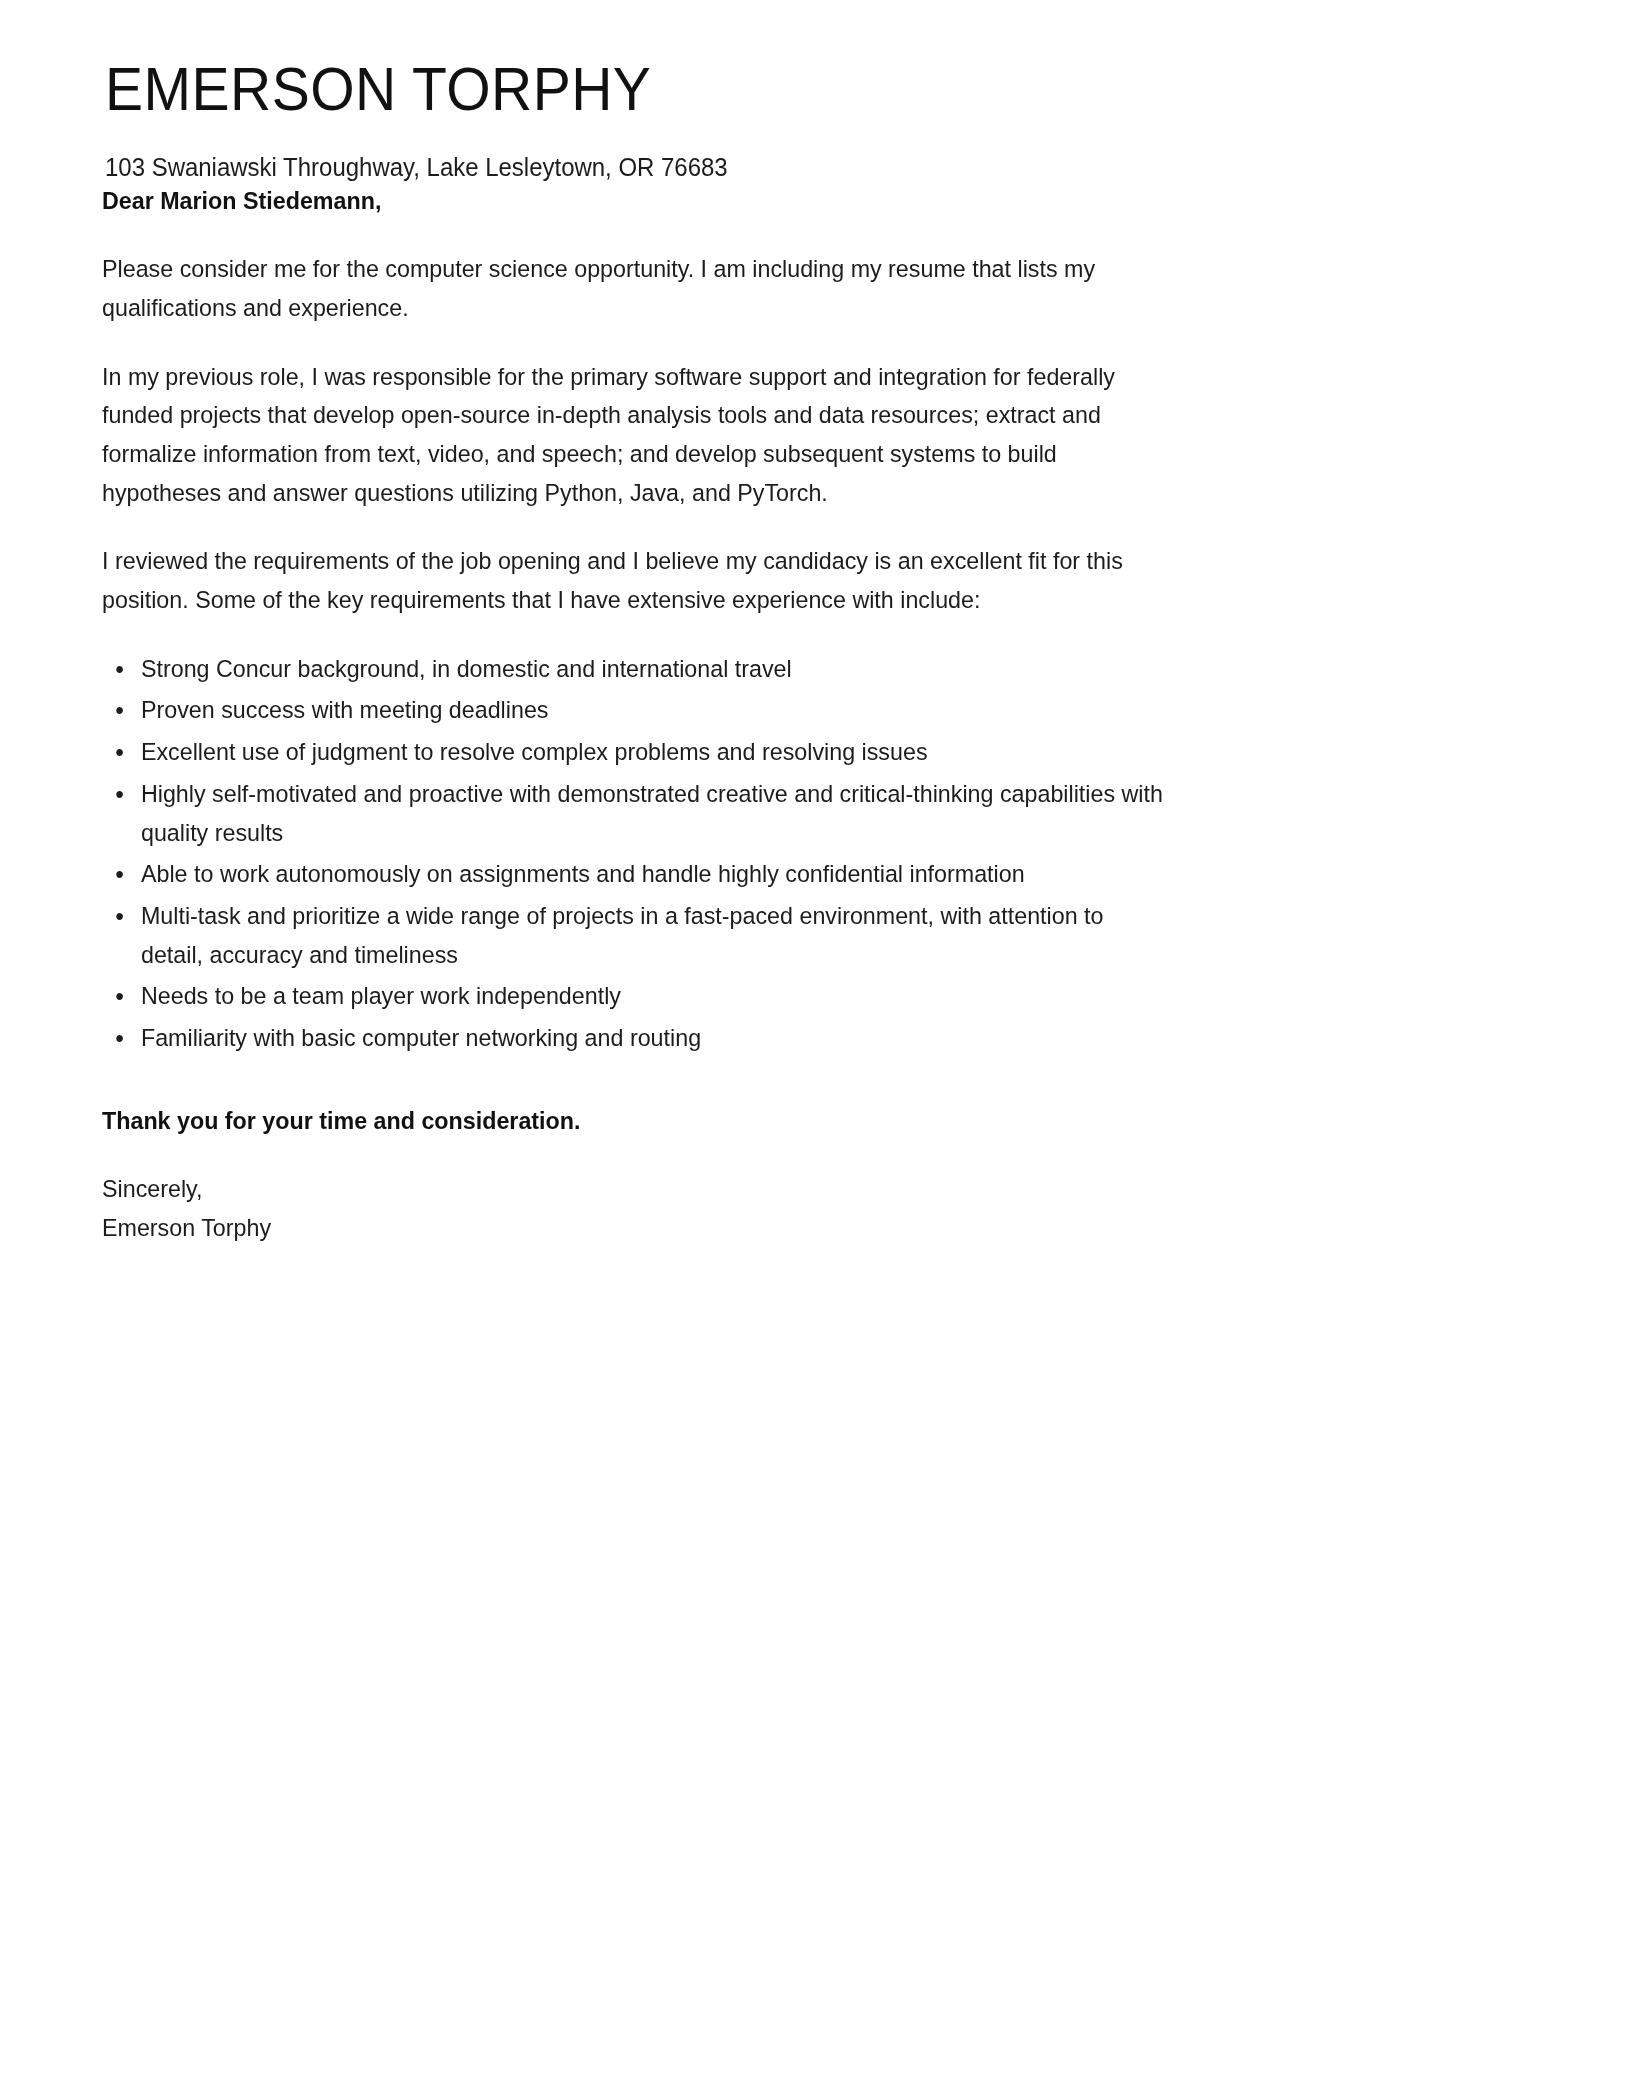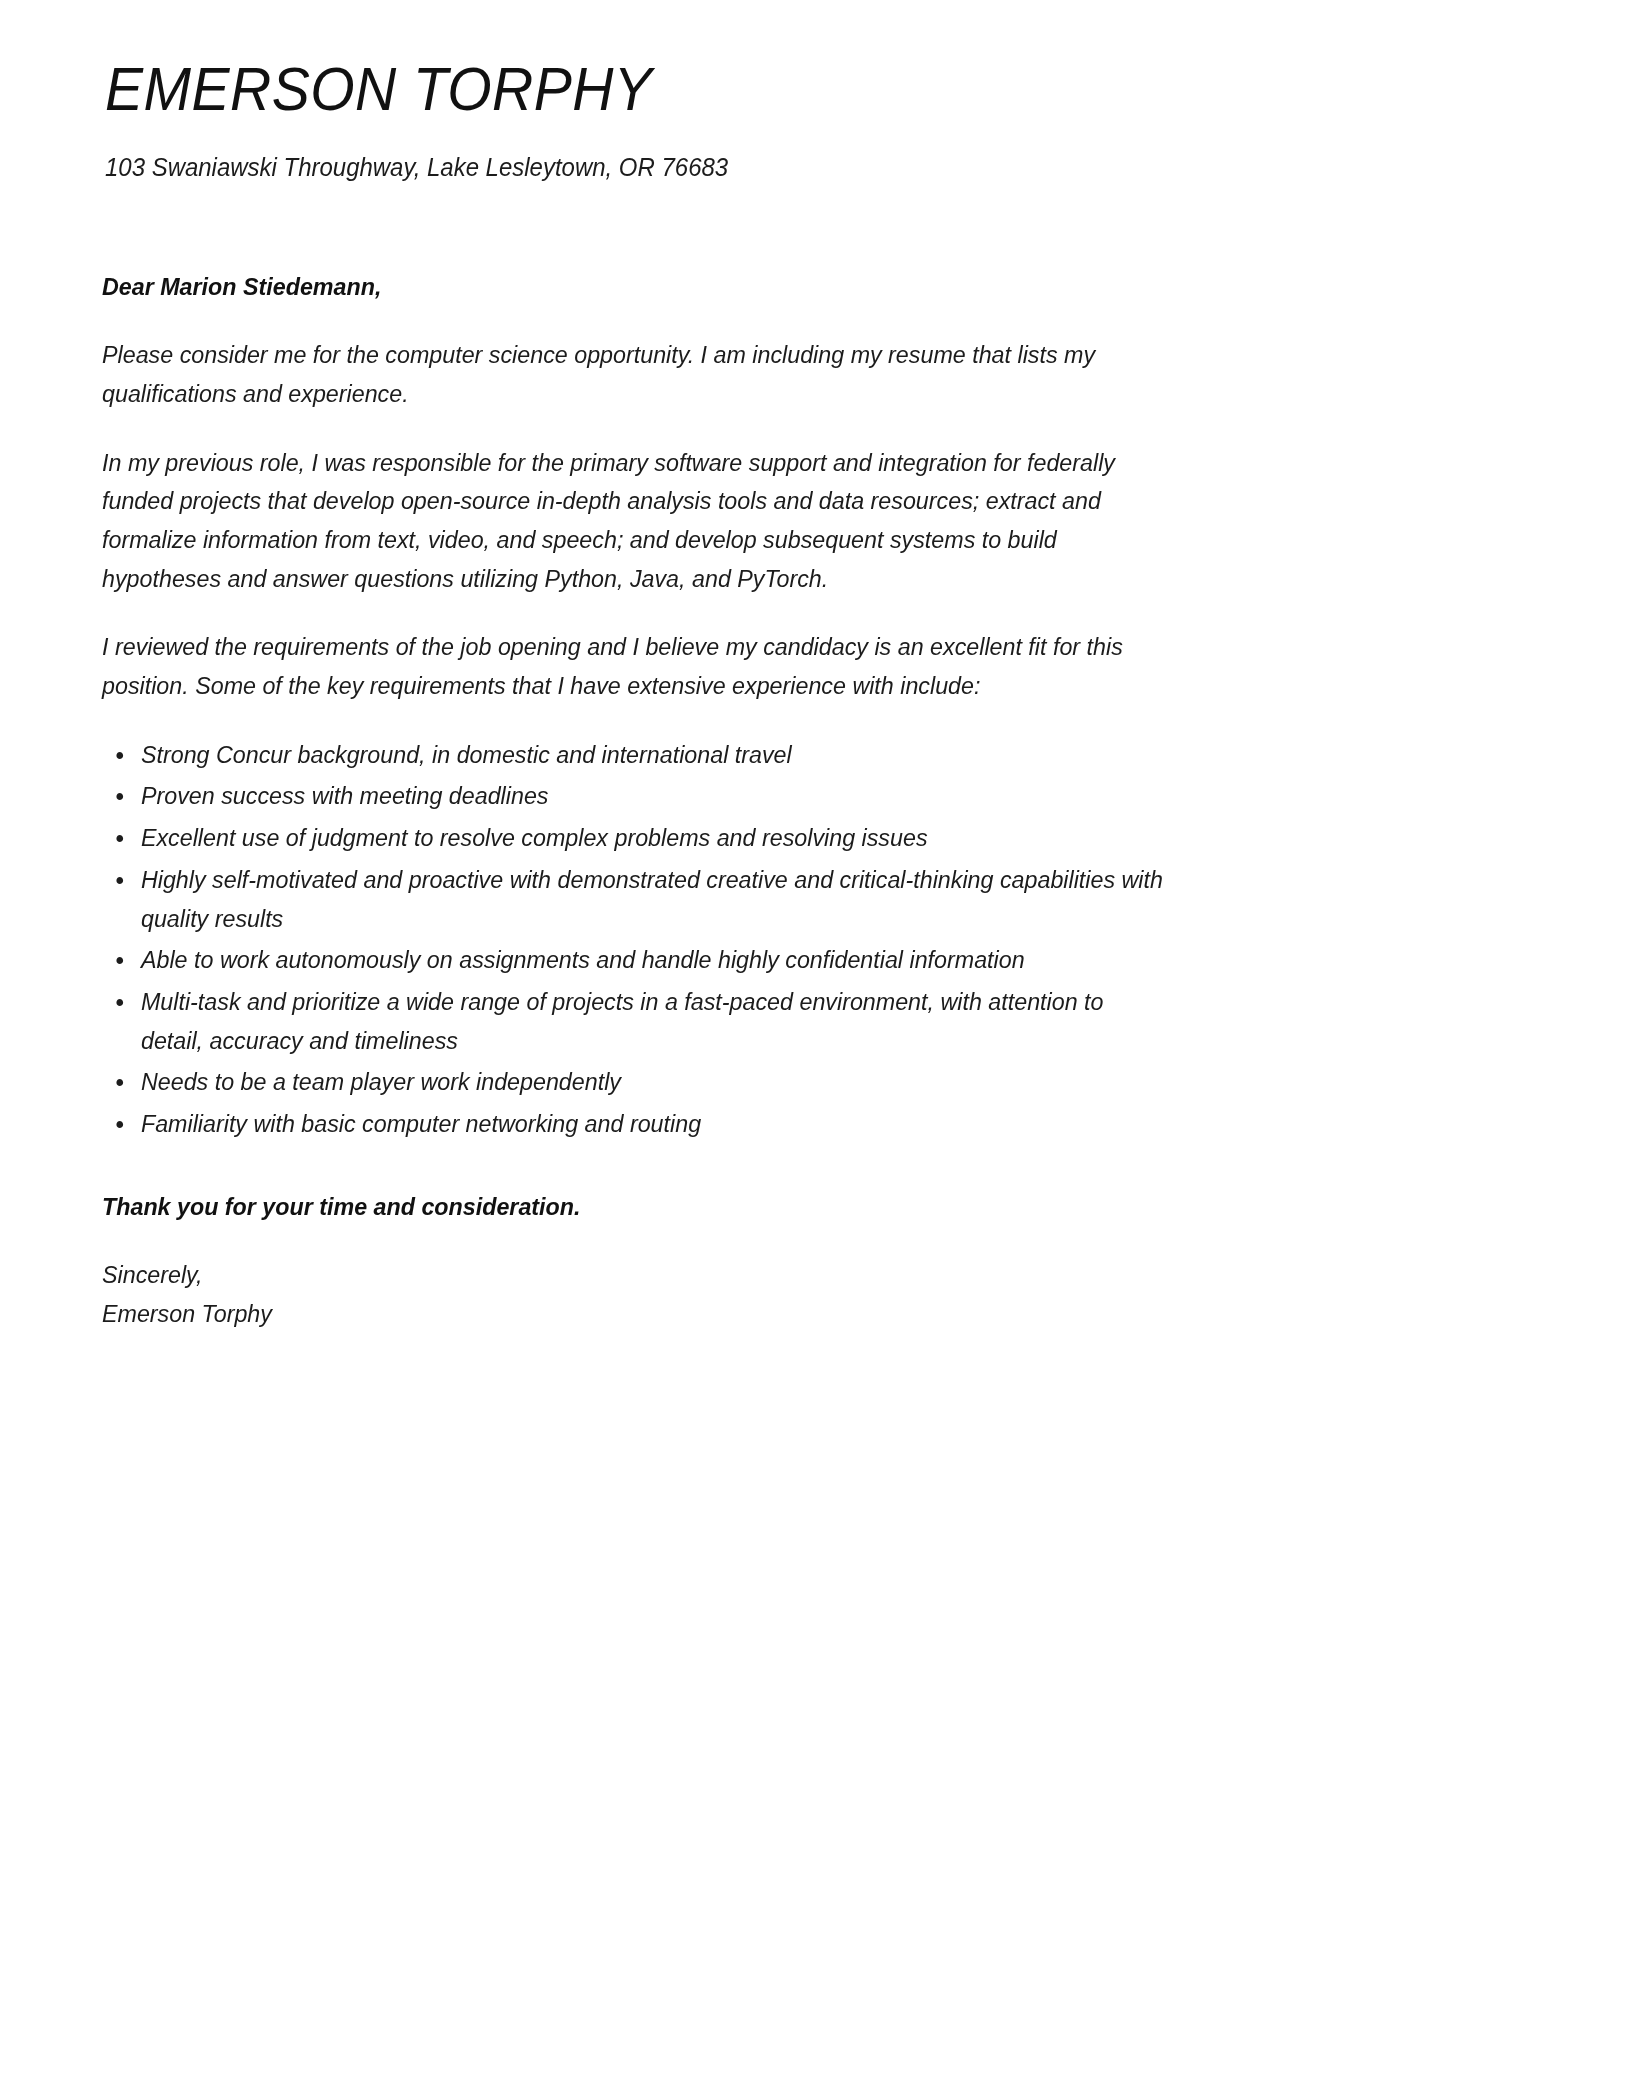--- a/index.html
+++ b/index.html
@@ -11,21 +11,20 @@
 
   .page {
     position: relative;
     width: 1632px;
     height: 2098px;
     background: #ffffff;
     box-sizing: border-box;
     overflow: hidden;
     font-family: "Liberation Sans", "DejaVu Sans", sans-serif;
     color: #1a1a1a;
-    font-style: italic;
     -webkit-font-smoothing: antialiased;
   }
 
   .letter {
     position: absolute;
     left: 102px;
     top: 56px;
     width: 1428px;
   }
 
@@ -49,21 +48,20 @@
     line-height: 1.3;
     color: #1c1c1c;
     margin: 28px 0 0 3px;
     transform: scaleX(0.94);
     transform-origin: left center;
     white-space: nowrap;
   }
 
   
   .body-block {
-    margin-top: 86px;
     width: 1415px;
   }
 
   .salutation {
     font-size: 24.5px;
     font-weight: 700;
     line-height: 1.35;
     color: #111111;
     margin: 0 0 33px 0;
     transform: scaleX(0.95);

